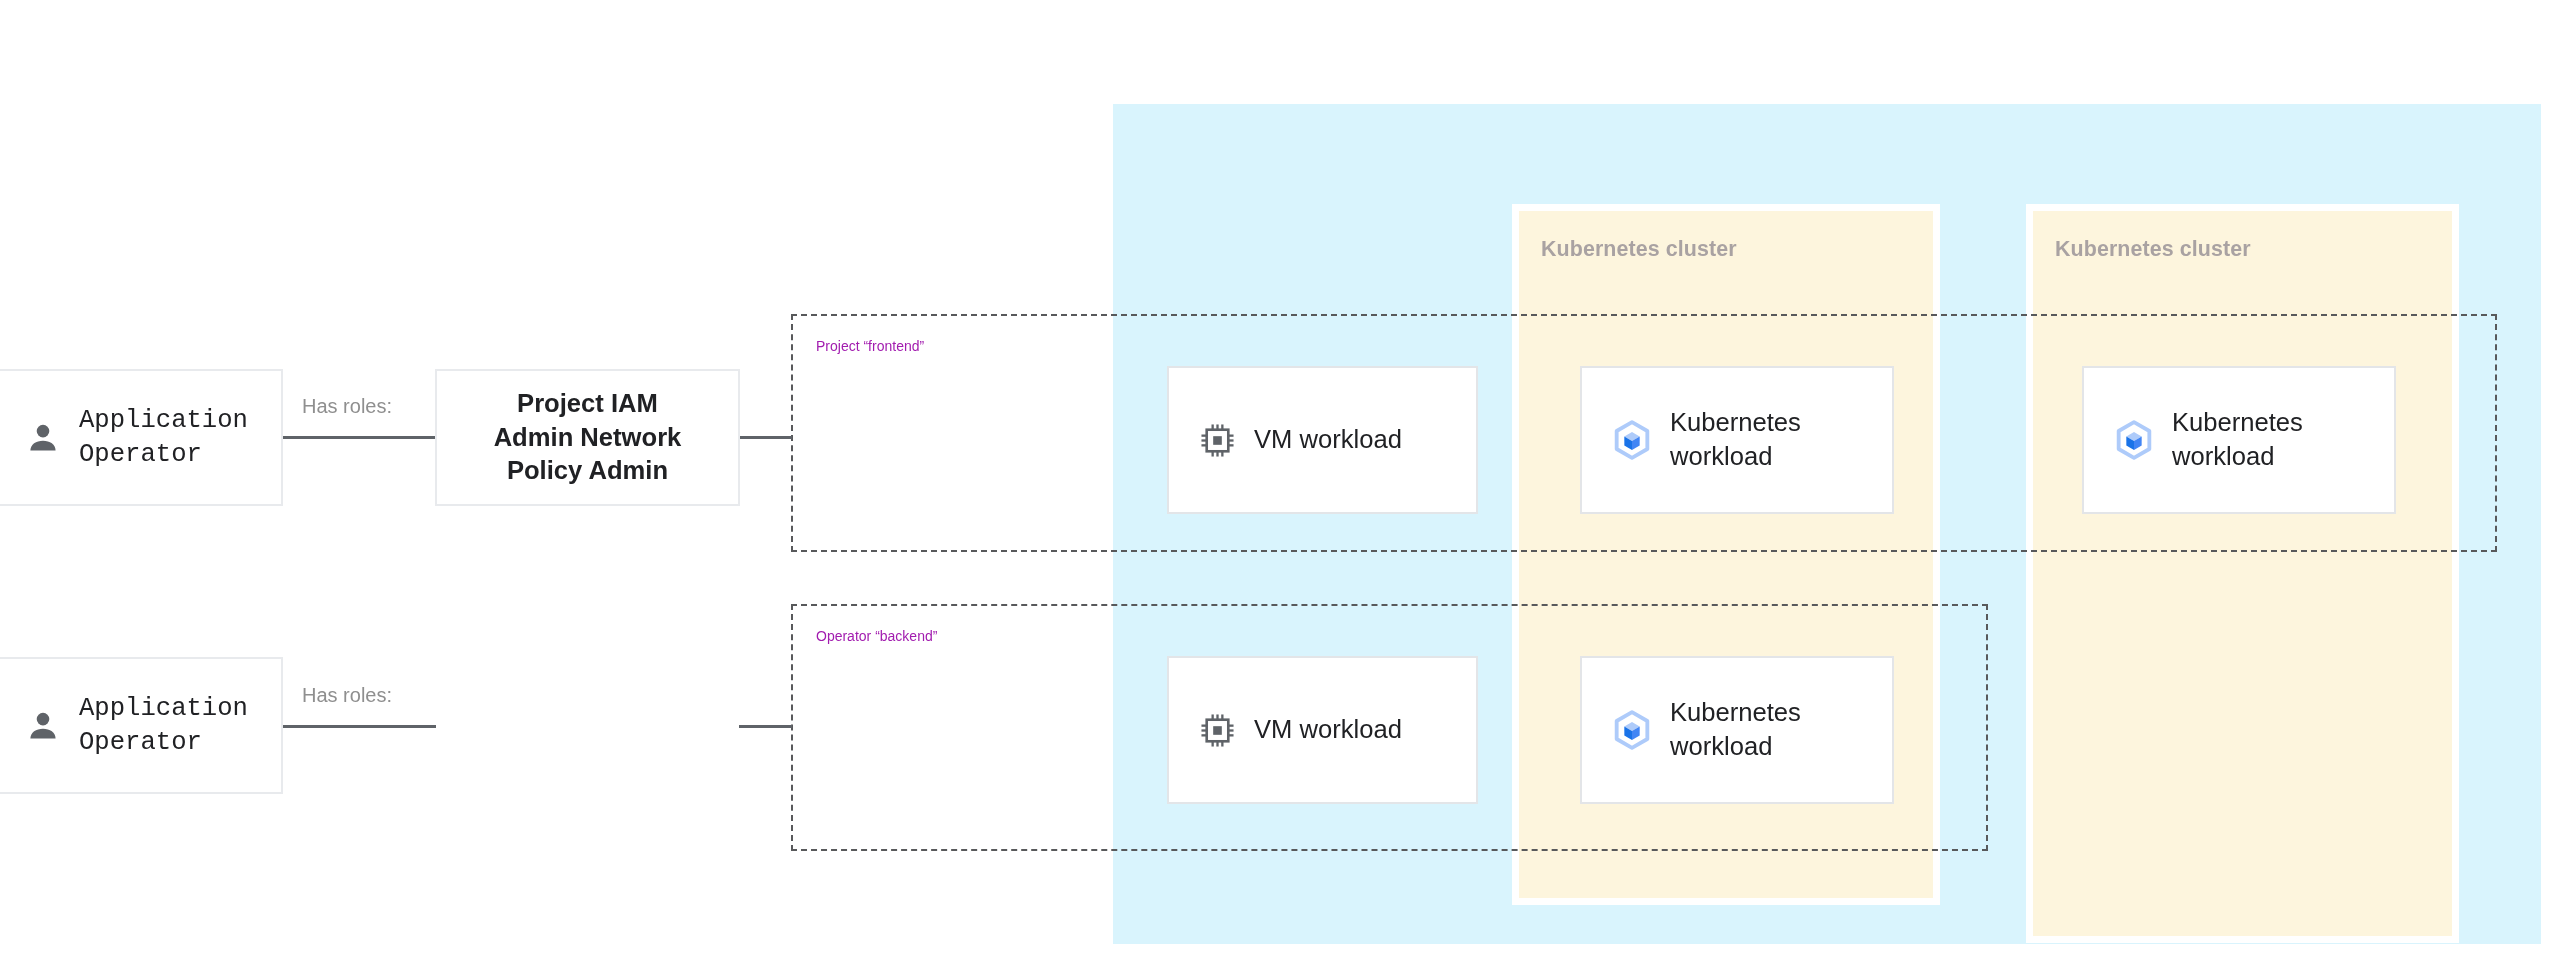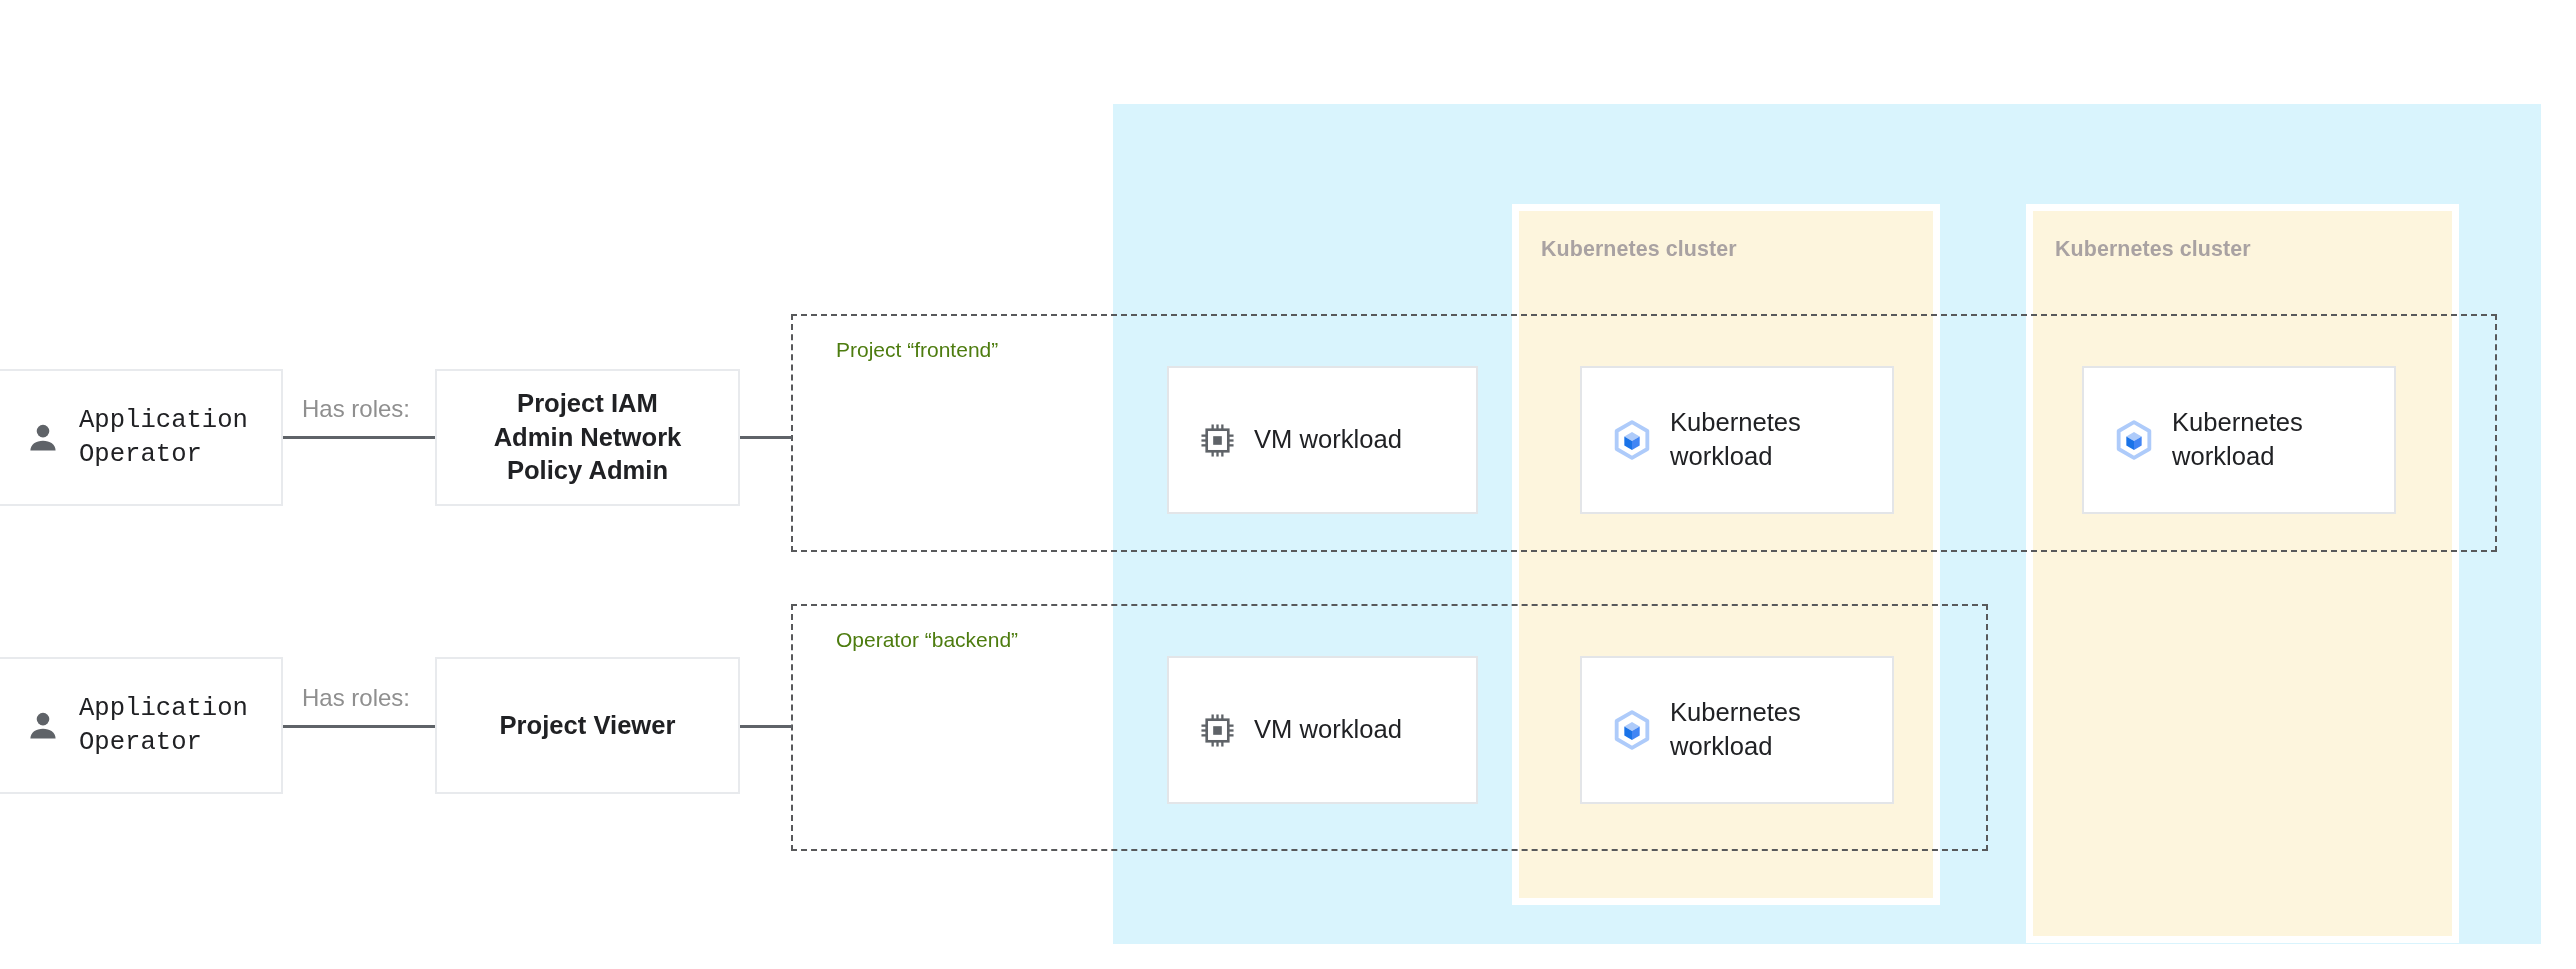--- a/index.html
+++ b/index.html
@@ -42,21 +42,21 @@
   .project-frame{
     position:absolute;
     border:2.1px dashed #58595b;
     box-sizing:border-box;
     background:transparent;
   }
   .project-frontend{left:791px;top:314px;width:1706px;height:238px;}
   .project-backend{left:791px;top:604px;width:1197px;height:247px;}
   .project-label{
     position:absolute;left:23px;top:22px;
-    font-size:21px;color:#4d7c0f;white-space:nowrap;margin-left:20px;
+    font-size:14px;color:#a21caf;white-space:nowrap;
   }
 
   
   .plain-box{
     position:absolute;
     background:#ffffff;
     border:2.1px solid #e8eaed;
     box-sizing:border-box;
     display:flex;align-items:center;justify-content:center;
   }
@@ -84,21 +84,21 @@
   
   .connector{
     position:absolute;height:2.8px;background:#5f6368;
   }
   .conn-a1{left:283px;top:436px;width:153px;}
   .conn-b1{left:739px;top:436px;width:53px;}
   .conn-a2{left:283px;top:725px;width:153px;}
   .conn-b2{left:739px;top:725px;width:53px;}
   .edge-caption{
     position:absolute;
-    font-size:24px;color:#8f8f8f;white-space:nowrap;
+    font-size:20px;color:#8f8f8f;white-space:nowrap;
   }
   .cap-1{left:302px;top:395px;}
   .cap-2{left:302px;top:684px;}
 
   
   .card{
     position:absolute;
     background:#ffffff;
     border:2.1px solid #e3e5e8;
     box-sizing:border-box;
@@ -247,18 +247,15 @@
         <path d="M3.6 20.4c0-4.2 3.8-6.6 8.4-6.6s8.4 2.4 8.4 6.6Z" fill="#5f6368"></path>
       </svg>
       <span class="actor-label">Application<br>Operator</span>
     </div>
   </div>
 
   <div class="plain-box role-box role-1 layer-boxes">
     <span class="role-label">Project IAM<br>Admin Network<br>Policy Admin</span>
   </div>
 
-  <div class="plain-box role-box role-2 layer-boxes">
-    <span class="role-label">Project Viewer</span>
-  </div>
 
 </div>
 
 
 </body></html>

